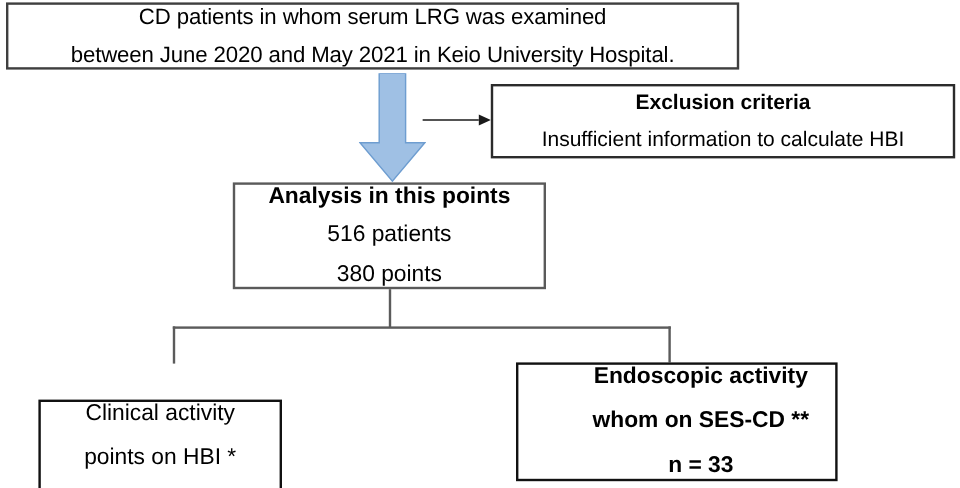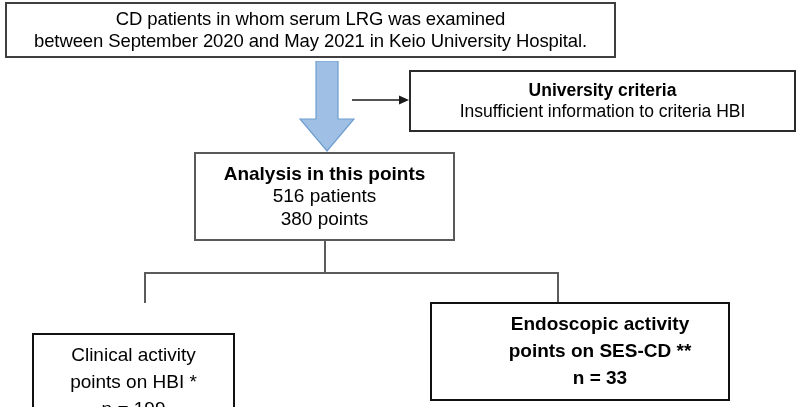--- a/index.html
+++ b/index.html
@@ -20,20 +20,21 @@
   .box {
     position: absolute;
     box-sizing: border-box;
     background: #ffffff;
     display: flex;
     flex-direction: column;
     align-items: center;
     justify-content: center;
     text-align: center;
     line-height: 1.18;
+    gap: 10px;
   }
 
   
   #box-source {
     left: 5px;
     top: 2px;
     width: 611px;
     height: 56px;
     border: 2px solid #3f3f3f;
     font-size: 18.5px;
@@ -73,21 +74,21 @@
     font-size: 19px;
     font-weight: normal;
     line-height: 1.42;
     margin-top: 31px;
   }
 
   
   #box-endoscopic {
     left: 430px;
     top: 302px;
-    width: 300px;
+    width: 268px;
     height: 99px;
     border: 2.5px solid #111111;
     font-size: 19px;
     font-weight: bold;
     line-height: 1.42;
     padding-left: 40px;
   }
 
   
   #blue-arrow {
@@ -117,35 +118,35 @@
   #conn-left   { left: 144px; top: 272px; width: 1.6px; height: 31px; }
   #conn-right  { left: 557px; top: 272px; width: 1.6px; height: 31px; }
 </style>
 </head>
 <body>
 
 <div id="canvas">
 
   <div class="box" id="box-source">
     <span class="line">CD patients in whom serum LRG was examined</span>
-    <span class="line">between September 2020 and May 2021 in Keio University Hospital.</span>
+    <span class="line">between June 2020 and May 2021 in Keio University Hospital.</span>
   </div>
 
   <svg id="blue-arrow" viewBox="0 0 56 91">
     <polygon points="17,0 39,0 39,58 55,58 28,90 1,58 17,58" fill="#9FC0E4" stroke="#6E9DD0" stroke-width="1.2" stroke-linejoin="miter"></polygon>
   </svg>
 
   <svg id="excl-arrow" viewBox="0 0 58 14">
     <line x1="0" y1="7" x2="47" y2="7" stroke="#1a1a1a" stroke-width="1.4"></line>
     <polygon points="47,2.5 57,7 47,11.5" fill="#1a1a1a"></polygon>
   </svg>
 
   <div class="box" id="box-exclusion">
-    <span class="hdr">University criteria</span>
-    <span class="line">Insufficient information to criteria HBI</span>
+    <span class="hdr">Exclusion criteria</span>
+    <span class="line">Insufficient information to calculate HBI</span>
   </div>
 
   <div class="box" id="box-analysis">
     <span class="hdr">Analysis in this points</span>
     <span class="line">516 patients</span>
     <span class="line">380 points</span>
   </div>
 
   <div class="conn" id="conn-stem"></div>
   <div class="conn" id="conn-bar"></div>
@@ -153,17 +154,17 @@
   <div class="conn" id="conn-right"></div>
 
   <div class="box" id="box-clinical">
     <span class="line">Clinical activity</span>
     <span class="line">points on HBI *</span>
     <span class="line">n = 199</span>
   </div>
 
   <div class="box" id="box-endoscopic">
     <span class="line">Endoscopic activity</span>
-    <span class="line">points on SES-CD **</span>
+    <span class="line">whom on SES-CD **</span>
     <span class="line">n = 33</span>
   </div>
 
 </div>
 
 </body></html>

